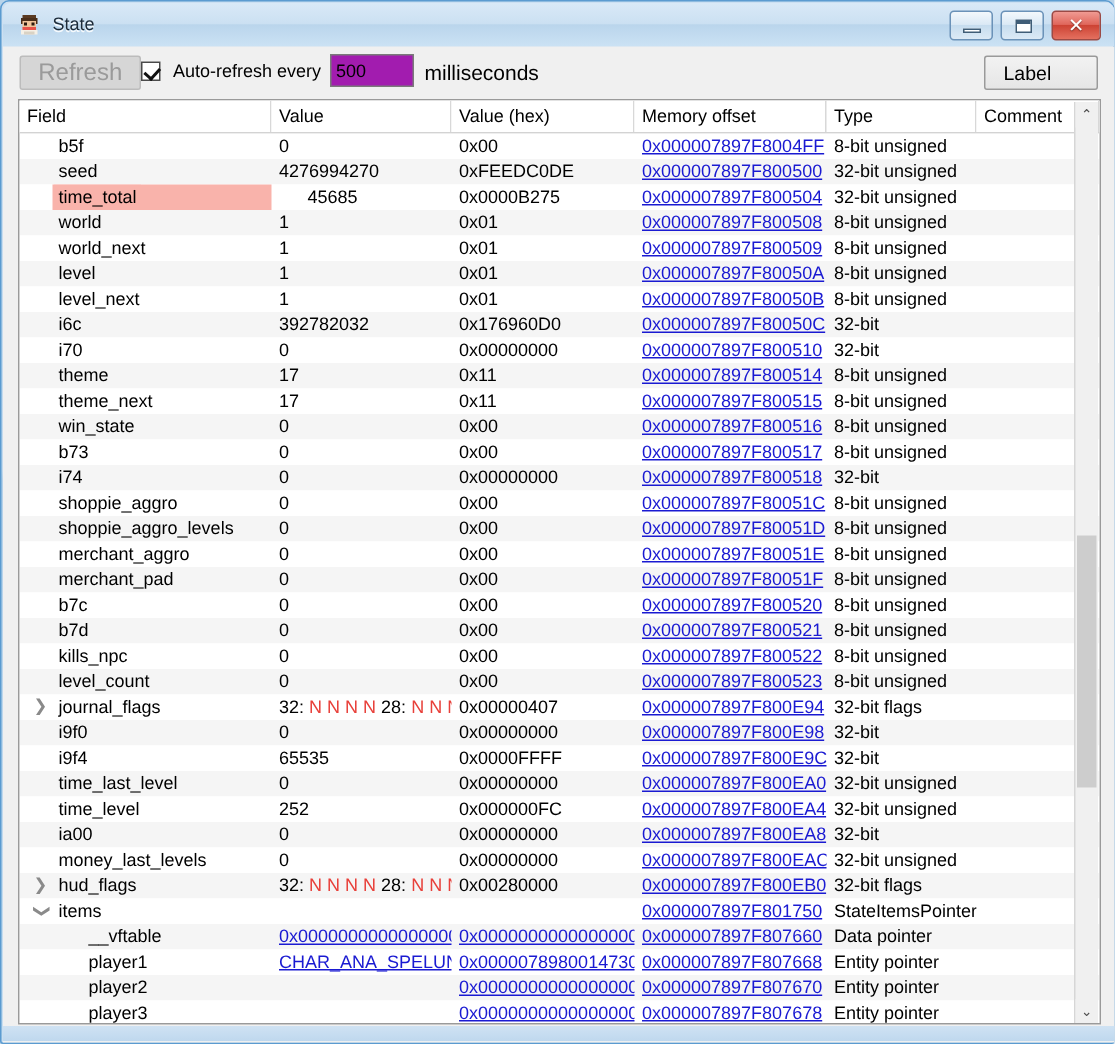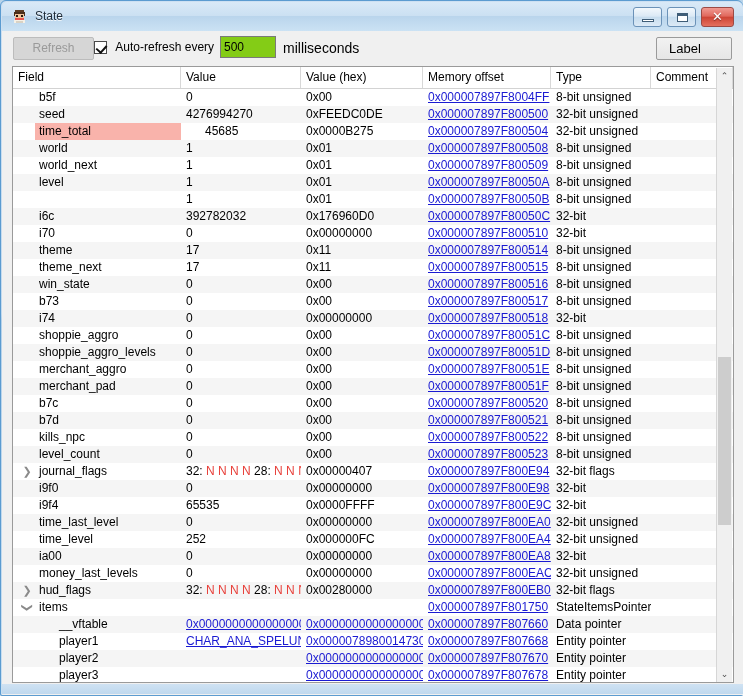--- a/index.html
+++ b/index.html
@@ -61,40 +61,40 @@
   }
   
   #toolbar{position:absolute;left:0;top:0;width:741px;height:35px;}
   #refresh-button{
     position:absolute;left:11px;top:6px;width:81px;height:23px;
     box-sizing:border-box;
     border:1px solid #bcbcbc;
     border-radius:2px;
     background:#d6d6d6;
     color:#9a9a9a;
-    font-size:12px;text-align:center;line-height:21px;
+    font-size:16px;text-align:center;line-height:21px;
     cursor:default;
   }
   #autorefresh-wrap{position:absolute;left:92px;top:9px;height:18px;}
   #autorefresh-box{
     display:inline-block;vertical-align:-3px;
     width:13px;height:13px;box-sizing:border-box;
     border:1px solid #4a4a4a;background:#fff;
     position:relative;
   }
   #autorefresh-box:after{
     content:"";position:absolute;left:3px;top:1px;
     width:5px;height:8px;border:solid #111;border-width:0 2px 2px 0;
     transform:rotate(42deg);
   }
   #autorefresh-label{display:inline-block;margin-left:5px;font-size:12px;}
   #interval-input{
     position:absolute;left:218px;top:5px;width:56px;height:22px;
     box-sizing:border-box;
-    border:1px solid #7a7a7a;background:#84cc16;
+    border:1px solid #7a7a7a;background:#a21caf;
     font-family:"Liberation Sans",sans-serif;font-size:12px;
     padding:0 3px;line-height:20px;color:#000;
   }
   #ms-label{position:absolute;left:281px;top:9px;font-size:14px;}
   #label-button{
     position:absolute;left:654px;top:6px;width:76px;height:23px;
     box-sizing:border-box;
     border:1px solid #9a9a9a;border-radius:2px;
     background:linear-gradient(to bottom,#f2f2f2 0%,#e6e6e6 100%);
     font-size:13px;line-height:21px;color:#000;
@@ -272,20 +272,21 @@
           </div>
           <div class="row even">
             <div class="cell c-field">level</div>
             <div class="cell c-value">1</div>
             <div class="cell c-hex">0x01</div>
             <div class="cell c-mem"><span class="lnk">0x000007897F80050A</span></div>
             <div class="cell c-type">8-bit unsigned</div>
             <div class="cell c-comment"></div>
           </div>
           <div class="row odd">
+            <div class="cell c-field">level_next</div>
             <div class="cell c-value">1</div>
             <div class="cell c-hex">0x01</div>
             <div class="cell c-mem"><span class="lnk">0x000007897F80050B</span></div>
             <div class="cell c-type">8-bit unsigned</div>
             <div class="cell c-comment"></div>
           </div>
           <div class="row even">
             <div class="cell c-field">i6c</div>
             <div class="cell c-value">392782032</div>
             <div class="cell c-hex">0x176960D0</div>

